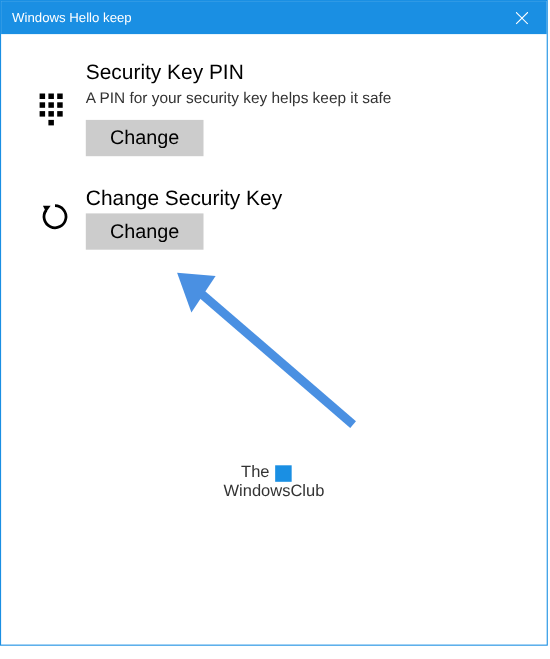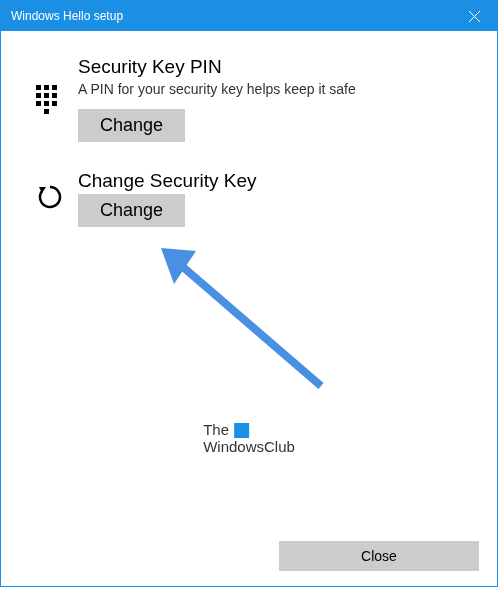--- a/index.html
+++ b/index.html
@@ -107,40 +107,40 @@
     .watermark {
       position: absolute;
       left: 50%;
       top: 420px;
       transform: translateX(-50%);
       font-size: 15px;
       color: #333;
       line-height: 1.15;
       text-align: left;
     }
-    .wm-row { display: flex; align-items: center; }
+    .wm-row { display: flex; align-items: center; margin-left: 16px; }
     .wm-square {
       width: 15px; height: 15px;
       background: #1a8fe3;
       margin-left: 5px;
       margin-top: 2px;
     }
     .arrow-overlay {
       position: absolute;
       left: 150px;
       top: 235px;
       pointer-events: none;
     }
   </style>
 </head>
 <body>
 
 <div class="window">
   <div class="titlebar">
-    <span>Windows Hello setup</span>
+    <span>Windows Hello keep</span>
     <div class="titlebar-close">
       <svg width="11" height="11" viewBox="0 0 11 11">
         <line x1="0" y1="0" x2="11" y2="11" stroke-width="1"></line>
         <line x1="11" y1="0" x2="0" y2="11" stroke-width="1"></line>
       </svg>
     </div>
   </div>
 
   <div class="content">
 
@@ -189,16 +189,13 @@
   </svg>
 
   <div class="watermark">
     <div class="wm-row">
       <span>The</span>
       <span class="wm-square"></span>
     </div>
     <span>WindowsClub</span>
   </div>
 
-  <div class="footer">
-    <button class="btn-close">Close</button>
-  </div>
 </div>
 
 </body></html>

